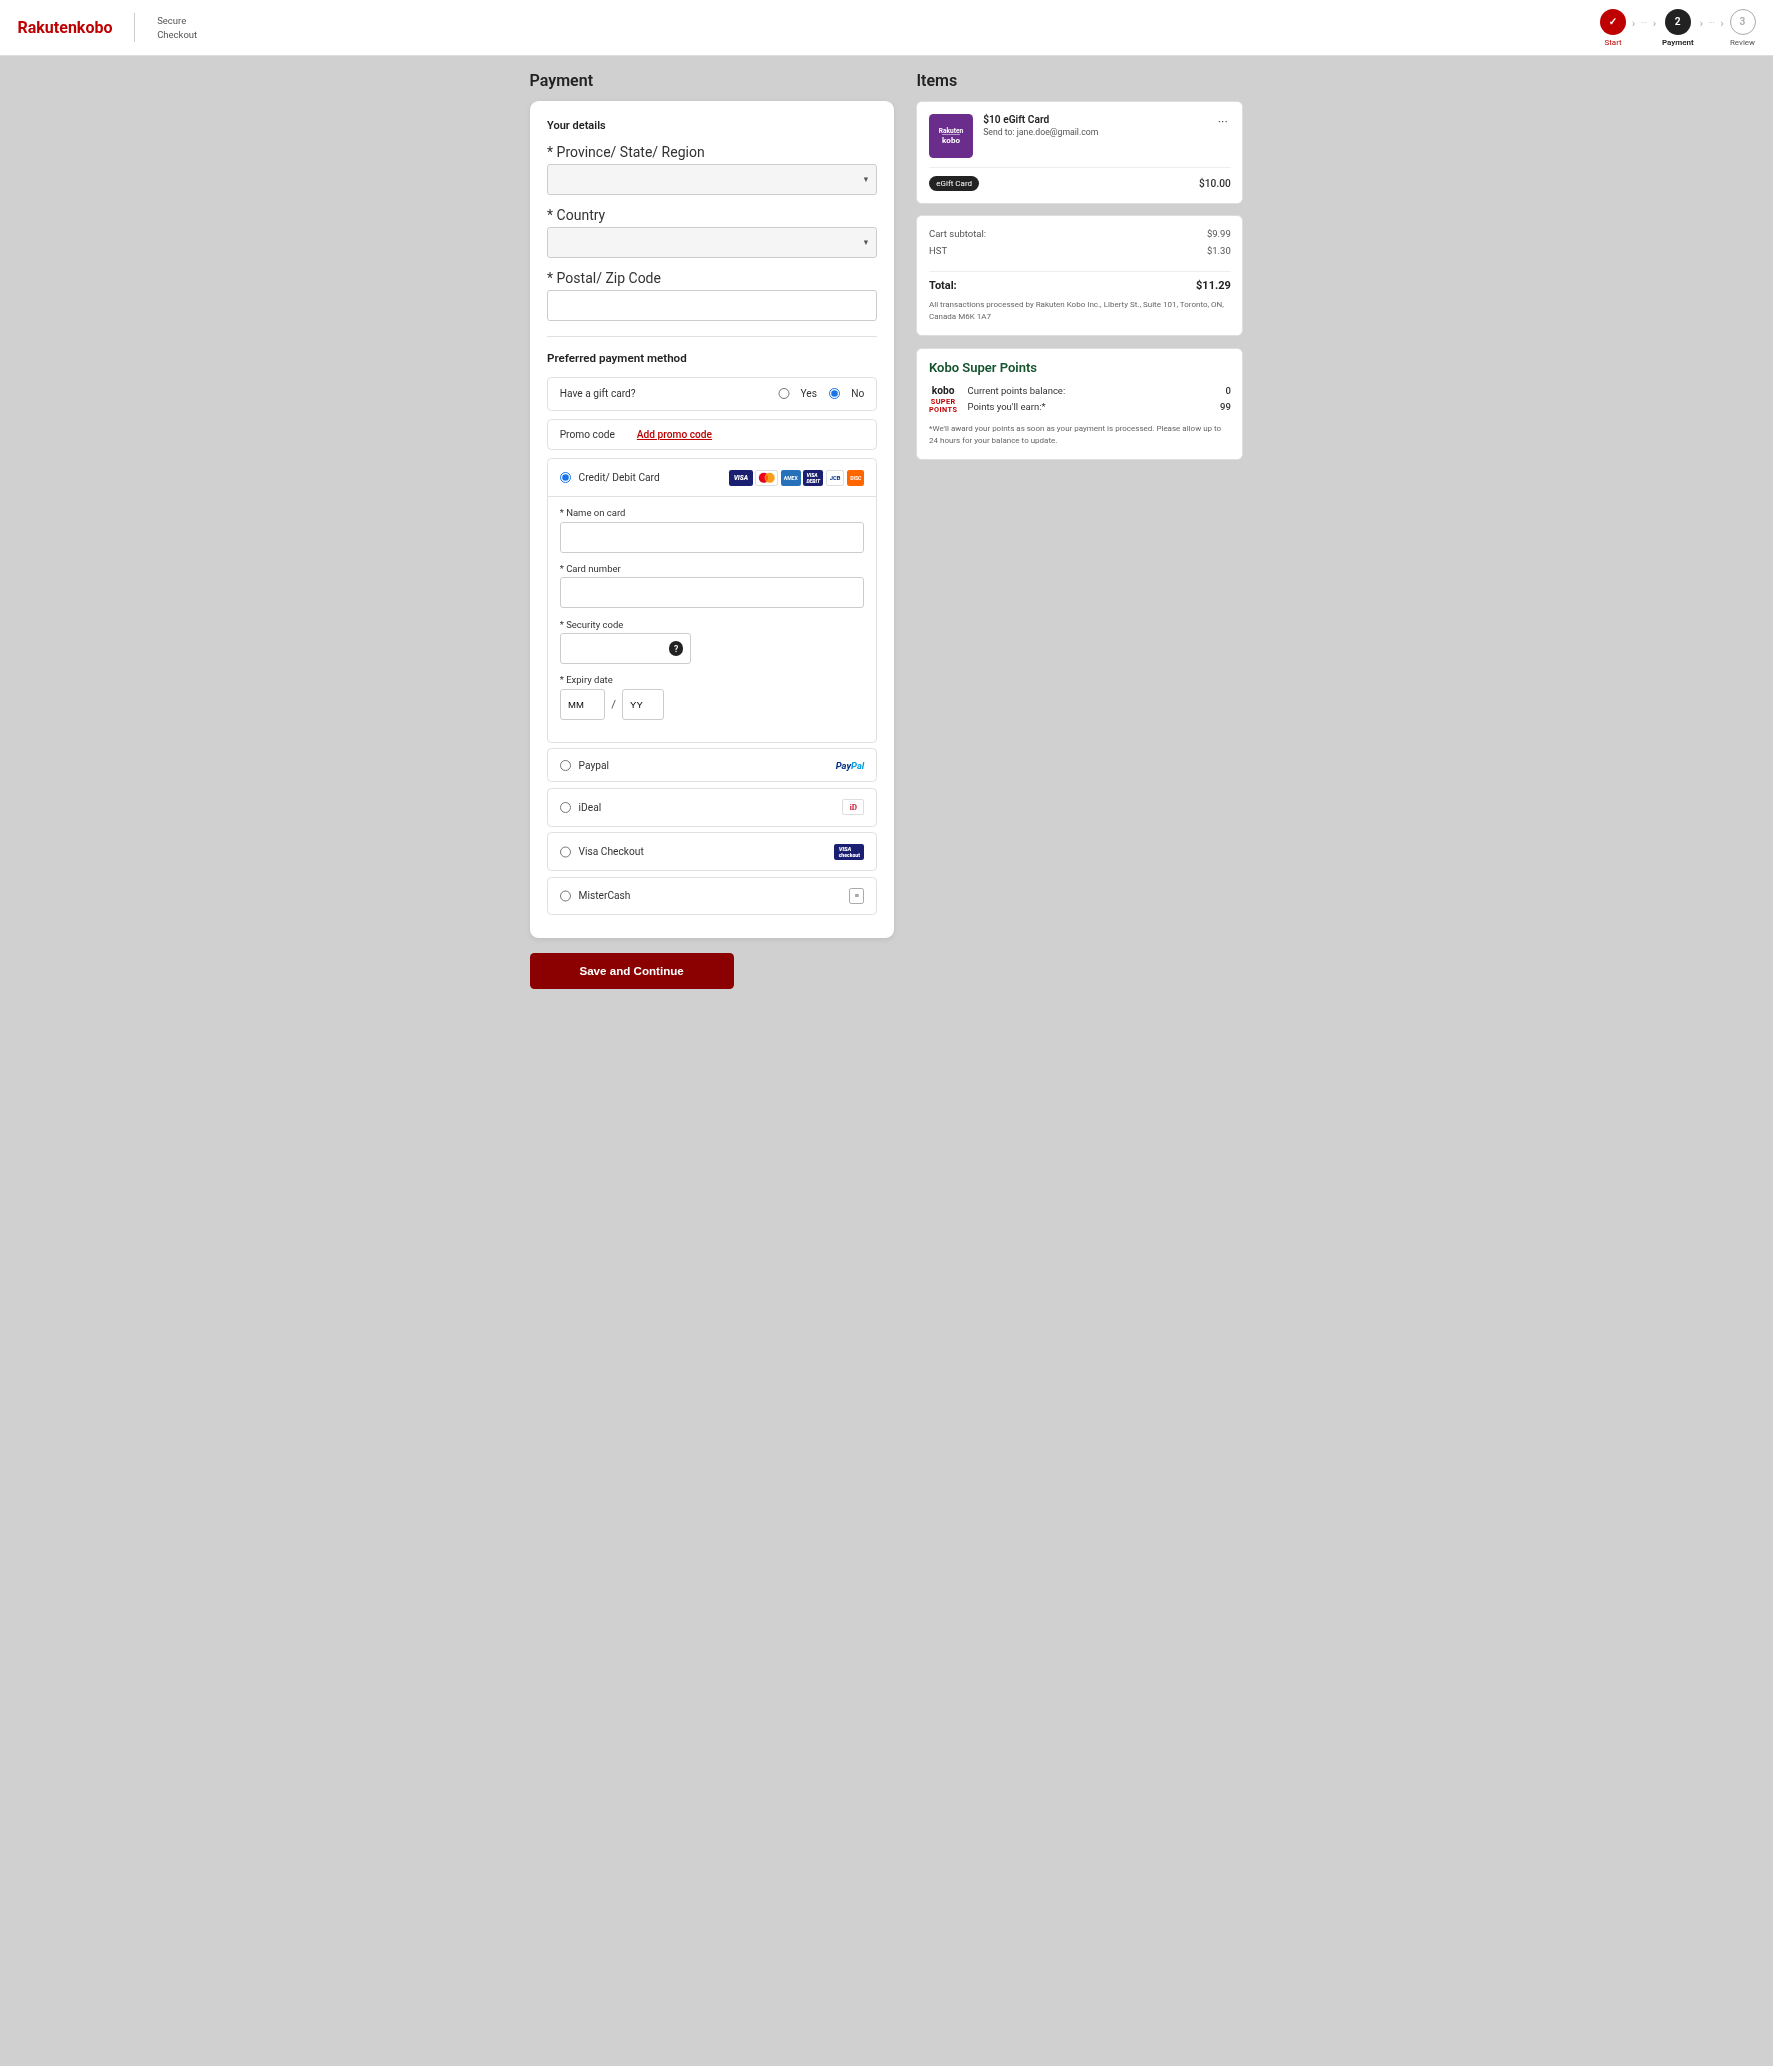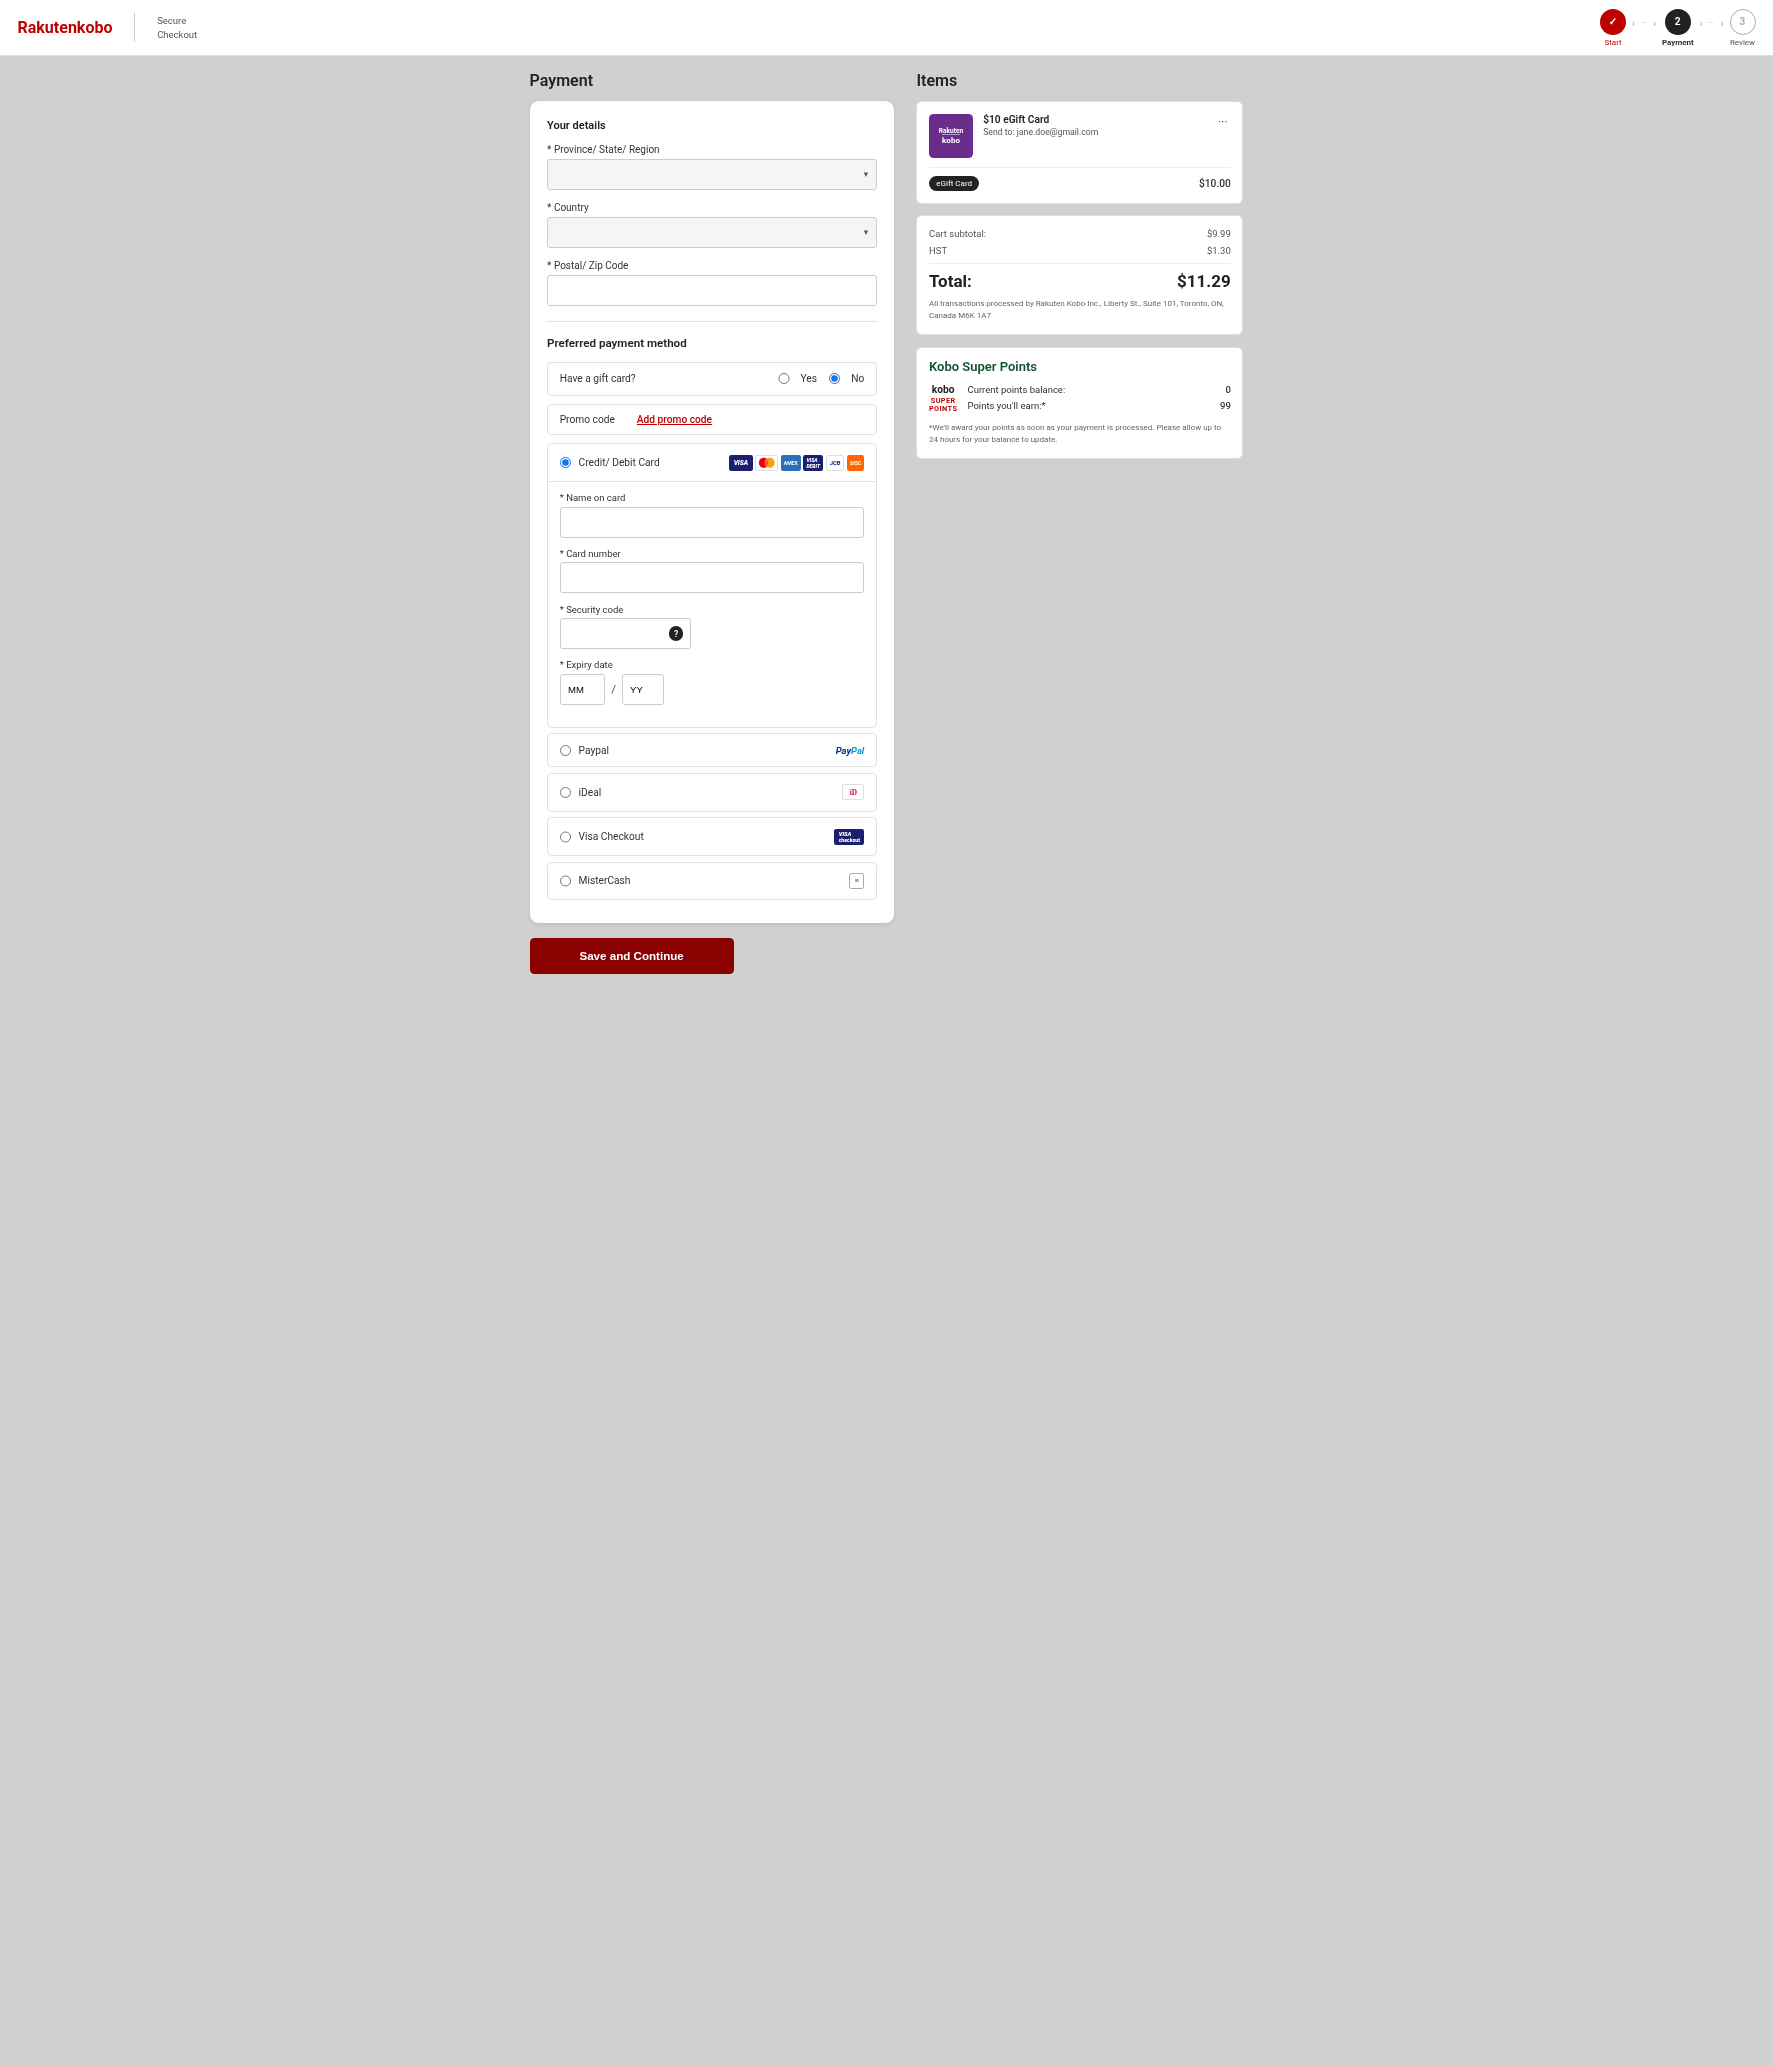--- a/index.html
+++ b/index.html
@@ -122,21 +122,21 @@
     .card-section-title {
       font-size: 11px;
       font-weight: 600;
       color: #222;
       margin-bottom: 11.6px;
     }
     .form-group {
       margin-bottom: 11.6px;
     }
     .form-label {
-      font-size: 10px;
+      font-size: 14px;
       color: #333;
       margin-bottom: 4.4px;
       display: block;
     }
     .select-wrapper {
       position: relative;
     }
     .form-select {
       width: 100%;
       padding: 7.3px 26px 7.3px 8.7px;
@@ -474,26 +474,26 @@
     .summary-row {
       display: flex;
       justify-content: space-between;
       align-items: center;
       font-size: 9.5px;
       color: #555;
       margin-bottom: 5.8px;
       gap: 44px;
     }
     .summary-row.total {
-      font-size: 17px;
+      font-size: 11px;
       font-weight: 700;
       color: #222;
       border-top: 0.7px solid #eee;
       padding-top: 7.3px;
-      margin-top: 7px;
+      margin-top: 15px;
     }
     .transaction-notice {
       font-size: 8px;
       color: #666;
       margin-top: 7.3px;
       line-height: 1.5;
     }
 
     
     .kobo-points-section {

